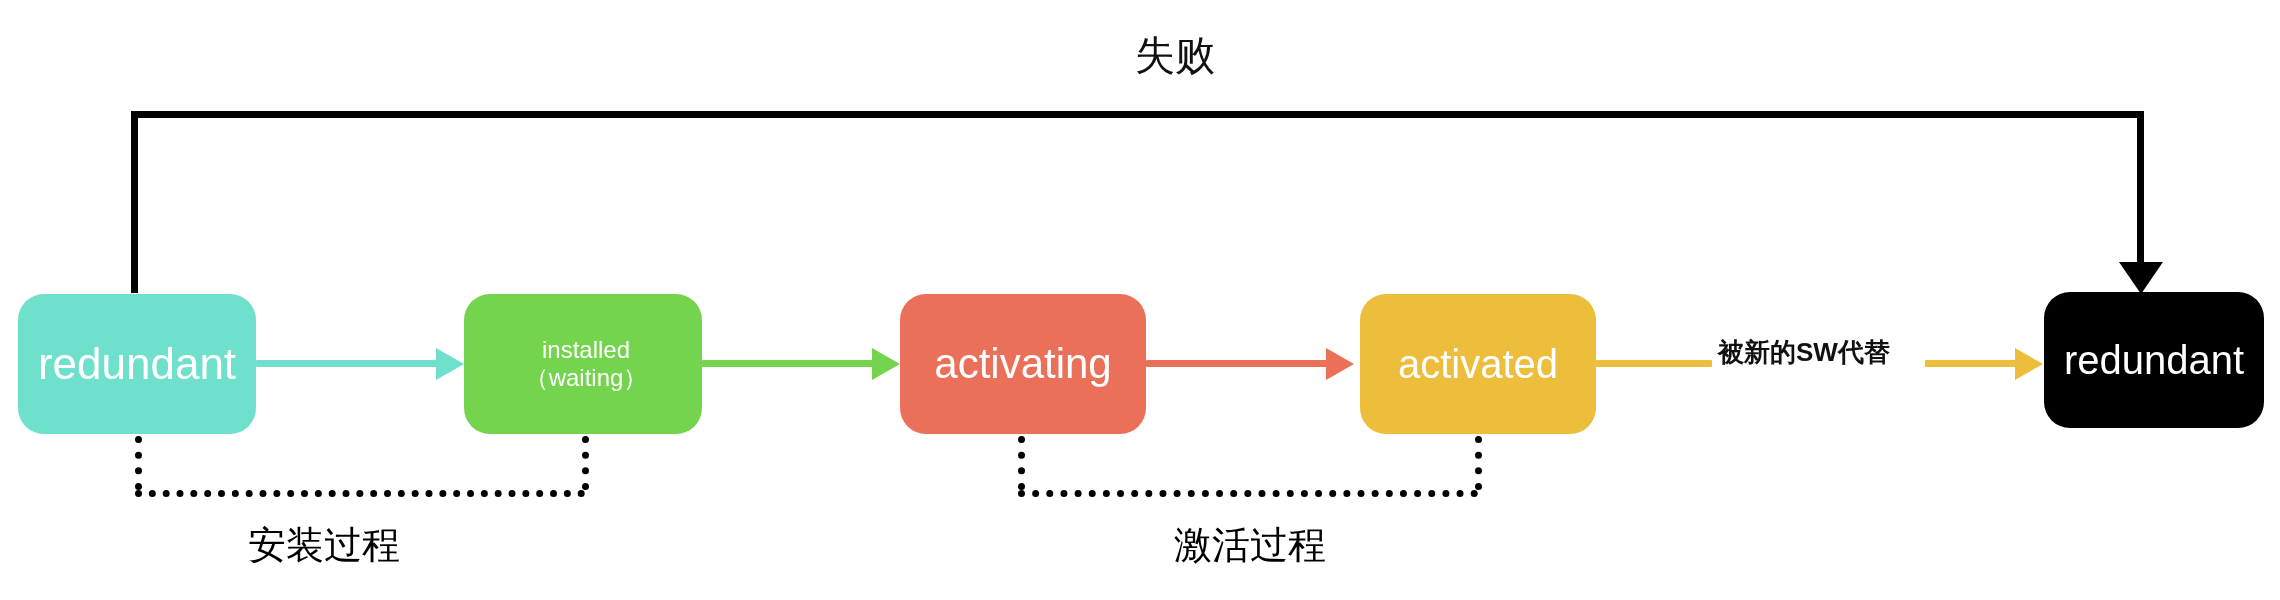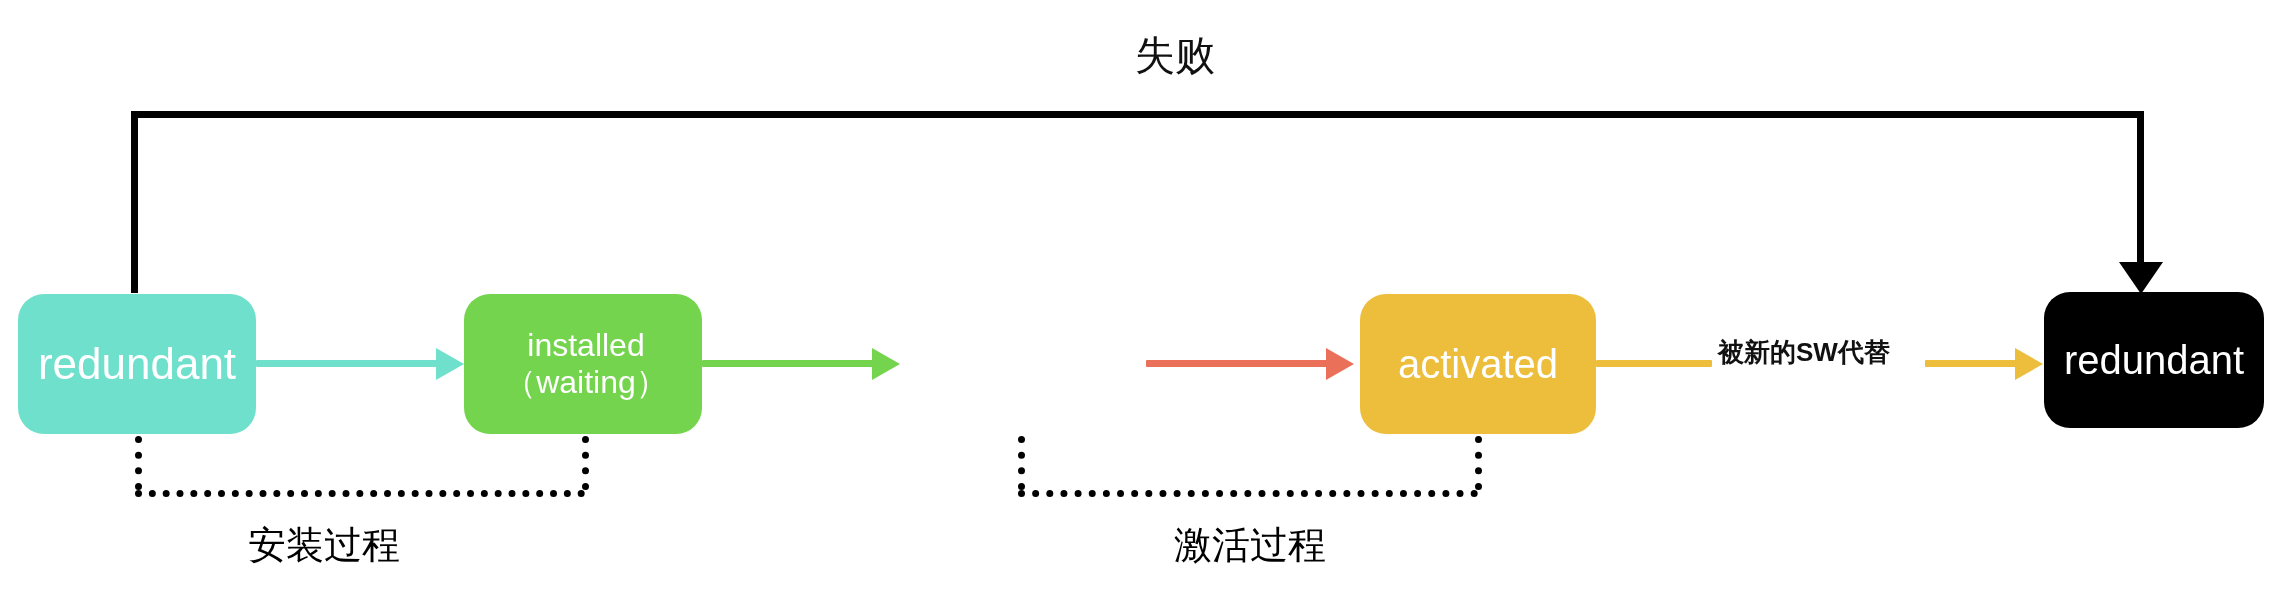--- a/index.html
+++ b/index.html
@@ -21,21 +21,21 @@
     color:#ffffff;
     text-align:center;
     line-height:1.16;
     box-sizing:border-box;
   }
   .node .lbl-main{display:block;}
   .node .lbl-sub{display:block;}
 
   
   #node-installing{left:18px;  top:294px; width:238px; height:140px; font-size:44px;}
-  #node-installed { left:464px; top:294px; width:238px; height:140px; font-size:32px;padding-left:6px;}
+  #node-installed { left:464px; top:294px; width:238px; height:140px; font-size:24px;padding-left:6px;}
   #node-activating{left:900px; top:294px; width:246px; height:140px; font-size:42px;}
   #node-activated { left:1360px;top:294px; width:236px; height:140px; font-size:40px;}
   #node-redundant { left:2044px;top:292px; width:220px; height:136px; font-size:40px;}
 
   
   .conn{position:absolute;height:7px;border-radius:1px;}
   .conn-head{
     position:absolute;width:0;height:0;
     border-top:16px solid transparent;
     border-bottom:16px solid transparent;
@@ -102,20 +102,23 @@
 
   <div class="node" id="node-installing" style="background:#6FE0CB;">
     <span class="lbl-main">redundant</span>
   </div>
 
   <div class="node" id="node-installed" style="background:#74D44E;">
     <span class="lbl-main">installed</span>
     <span class="lbl-sub">（waiting）</span>
   </div>
 
+  <div class="node" id="node-activating" style="background:#EB7059;">
+    <span class="lbl-main">activating</span>
+  </div>
 
   <div class="node" id="node-redundant" style="background:#000000;">
     <span class="lbl-main">redundant</span>
   </div>
 
   <div class="node" id="node-activated" style="background:#EDBE3C;">
     <span class="lbl-main">activated</span>
   </div>
 
   <div class="bracket">

